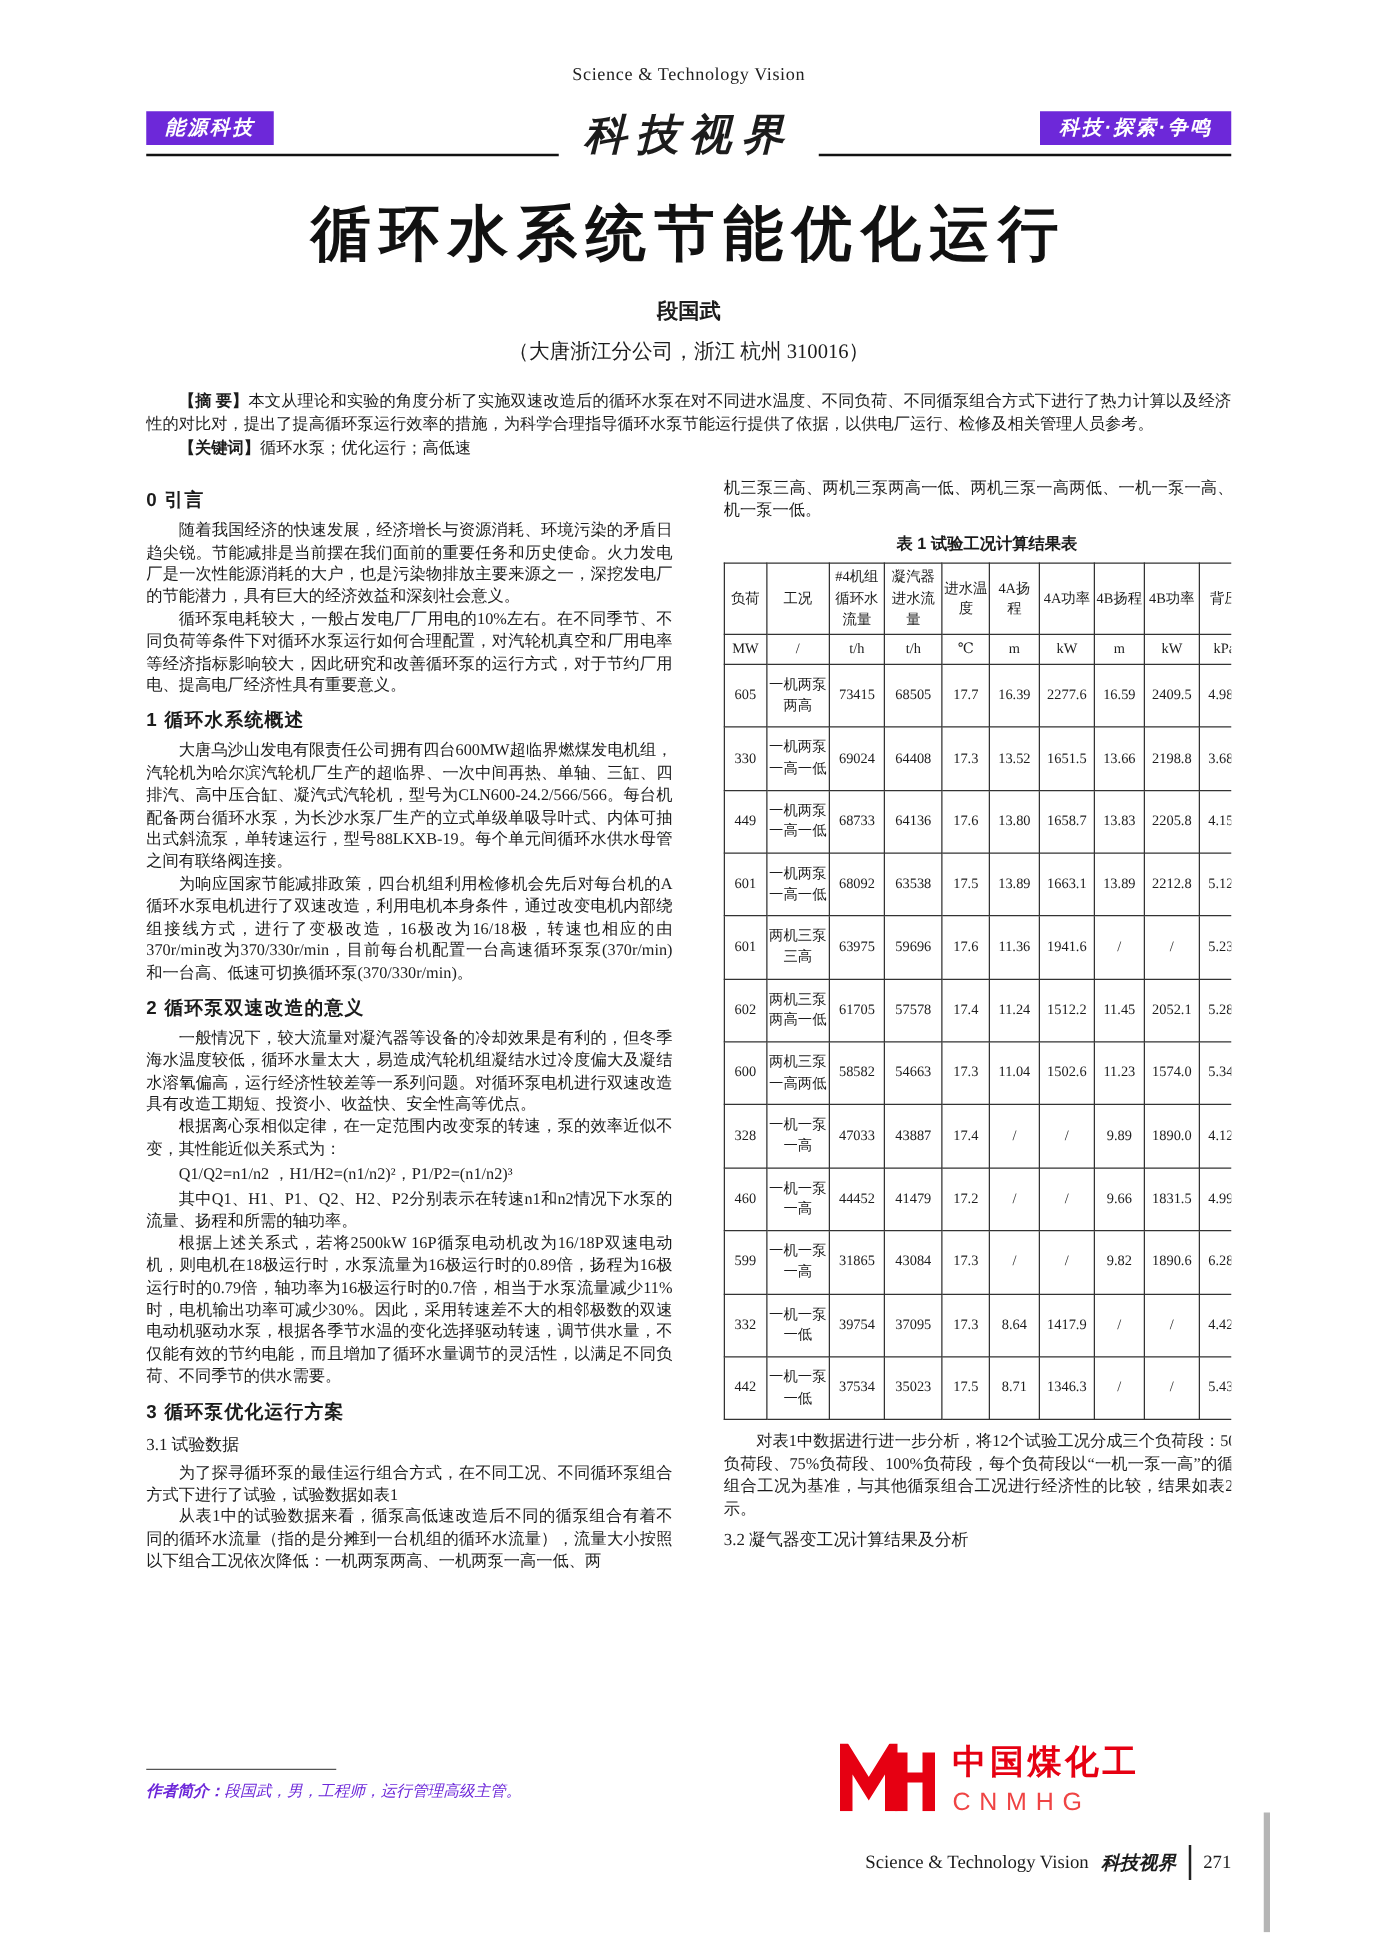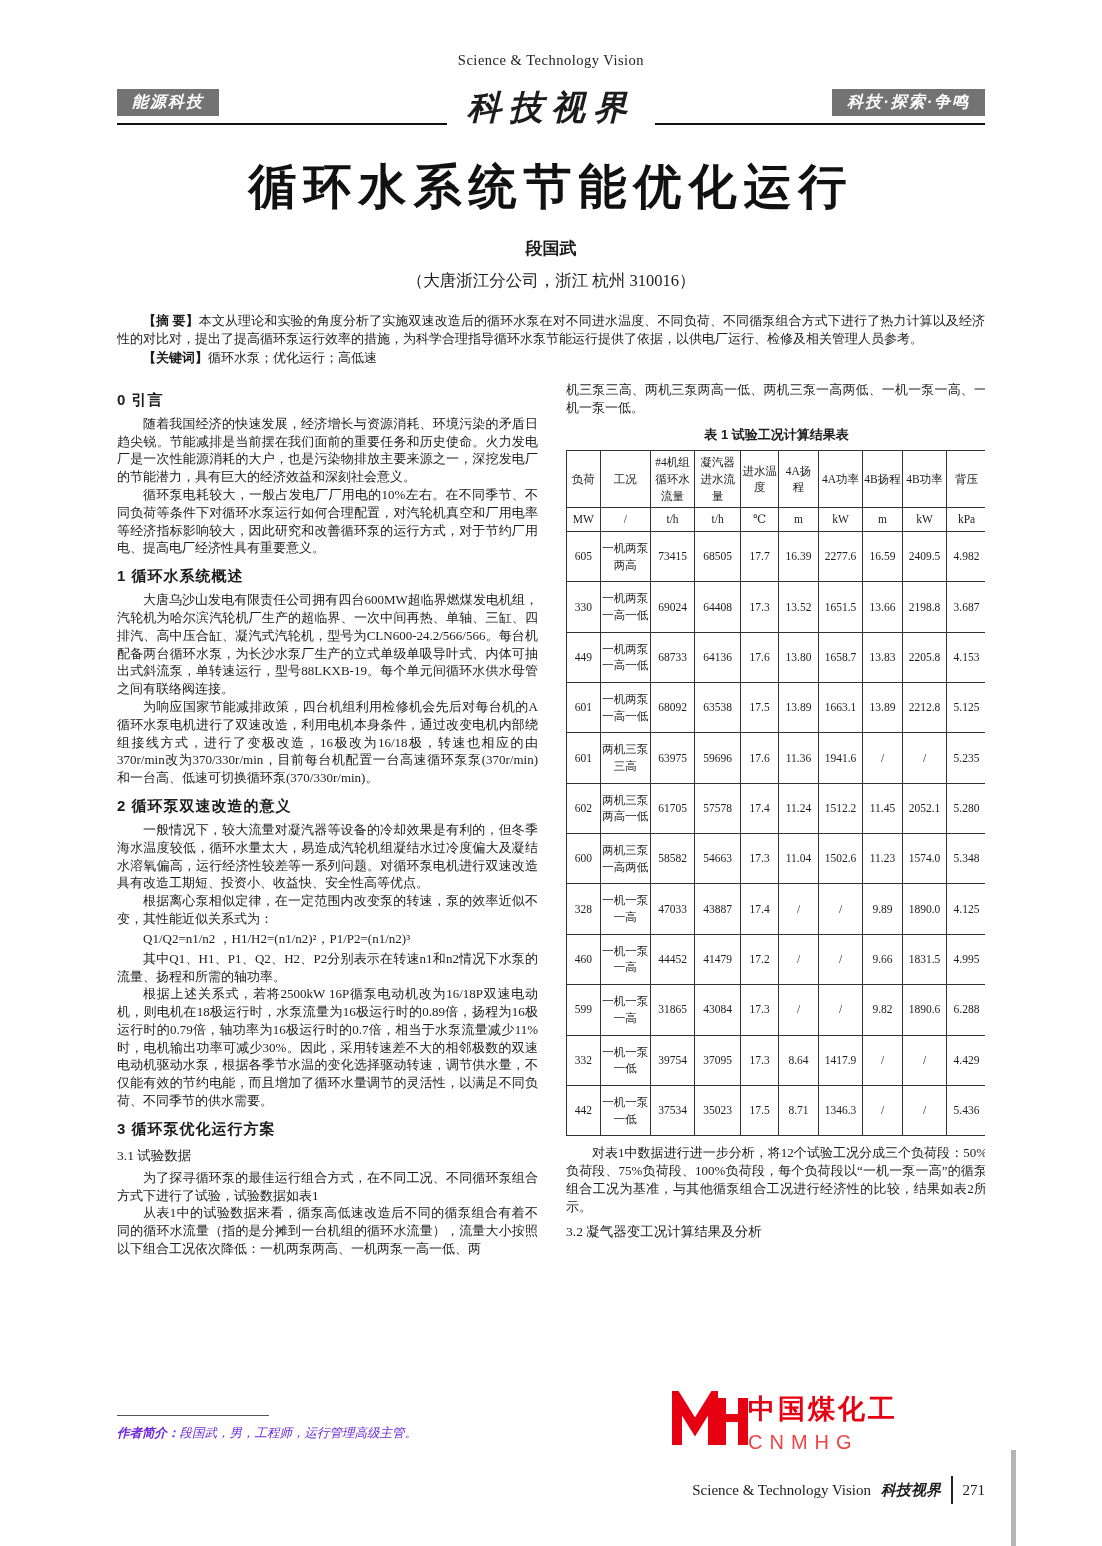--- a/index.html
+++ b/index.html
@@ -4,42 +4,42 @@
 <style>
   html,body{margin:0;padding:0;background:#ffffff}
   .page{position:relative;width:1102px;height:1546px;background:#fff;color:#1c1c1c;
         font-family:"Liberation Serif","DejaVu Serif",serif;overflow:hidden}
   .inner{margin:0 117px}
 
   
   .masthead{padding-top:52px;text-align:center}
   .journal-en{font-size:14.5px;letter-spacing:.5px;color:#222}
   .head-row{margin-top:10px;position:relative;height:44px;border-bottom:2px solid #111}
-  .head-tag{position:absolute;bottom:7px;background:#737373;color:#fff;
+  .head-tag{position:absolute;bottom:7px;background:#6d28d9;color:#fff;
             font-family:"Liberation Sans",sans-serif;font-weight:bold;font-style:italic;
             font-size:16px;padding:3px 15px;letter-spacing:2px}
   .head-tag.left{left:0}
   .head-tag.right{right:0}
   .head-center{position:absolute;left:50%;transform:translateX(-50%);bottom:-8px;
                font-size:34px;font-weight:bold;font-style:italic;letter-spacing:8px;
                background:#fff;padding:0 20px;white-space:nowrap}
 
   
   .title{margin:30px 0 0;text-align:center;font-family:"Liberation Sans","DejaVu Sans",sans-serif;
          font-size:48px;letter-spacing:7px;font-weight:bold;color:#111}
   .author{margin-top:18px;text-align:center;font-size:17px;font-weight:bold}
   .affil{margin-top:10px;text-align:center;font-size:16.5px}
 
   .abstract,.keywords{margin:0;font-size:13px;line-height:17.6px;text-align:justify;text-indent:2em}
   .abstract{margin-top:20px}
   .keywords{margin-top:2px}
   .lbl{font-weight:bold}
 
   
-  .cols{display:flex;gap:28px;margin-top:14px;height:1022px;overflow:hidden}
+  .cols{display:flex;gap:41px;margin-top:14px;height:1022px;overflow:hidden}
   .col{width:421px;flex:0 0 421px}
   h3.sec{font-family:"Liberation Sans","DejaVu Sans",sans-serif;font-size:15px;
          margin:10px 0 5px;font-weight:bold;letter-spacing:1px}
   .sub{font-size:13.5px;font-weight:normal;margin:8px 0 4px}
   p.body{margin:0;font-size:13px;line-height:17.8px;text-align:justify;text-indent:2em}
   p.noindent{text-indent:0}
   p.formula{margin:2px 0;font-size:13px;line-height:18px;text-indent:2em}
 
   
   .tcap{text-align:center;font-family:"Liberation Sans","DejaVu Sans",sans-serif;
@@ -59,21 +59,21 @@
   .t1 th:nth-child(8),.t1 td:nth-child(8){width:9.5%}
   .t1 th:nth-child(9),.t1 td:nth-child(9){width:10.5%}
   .t1 th:nth-child(10),.t1 td:nth-child(10){width:9.5%}
 
   
   .footnote{position:absolute;left:117px;bottom:104px;width:440px;font-size:12.5px;
             font-style:italic;color:#6d28d9}
   .footnote-rule{width:152px;border-top:1.2px solid #555;margin-bottom:9px}
   .fn-label{font-weight:bold}
 
-  .logo{position:absolute;left:672px;bottom:92px;display:flex;align-items:flex-start;}
+  .logo{position:absolute;left:672px;bottom:92px;display:flex;align-items:flex-end;gap:14px}
   .logo-cn{font-family:"Liberation Sans","DejaVu Sans",sans-serif;font-weight:bold;
            font-size:27px;color:#e60012;letter-spacing:3px}
   .logo-abbr{font-family:"Liberation Sans","DejaVu Sans",sans-serif;font-size:20px;
              color:#ef4444;letter-spacing:7px;margin-top:4px}
 
   .footer{position:absolute;right:117px;bottom:42px;font-size:15px;display:flex;
           align-items:center;gap:10px}
   .f-en{font-family:"Liberation Serif",serif}
   .f-cn{font-weight:bold;font-style:italic}
   .f-bar{display:inline-block;width:1.5px;height:28px;background:#222}

